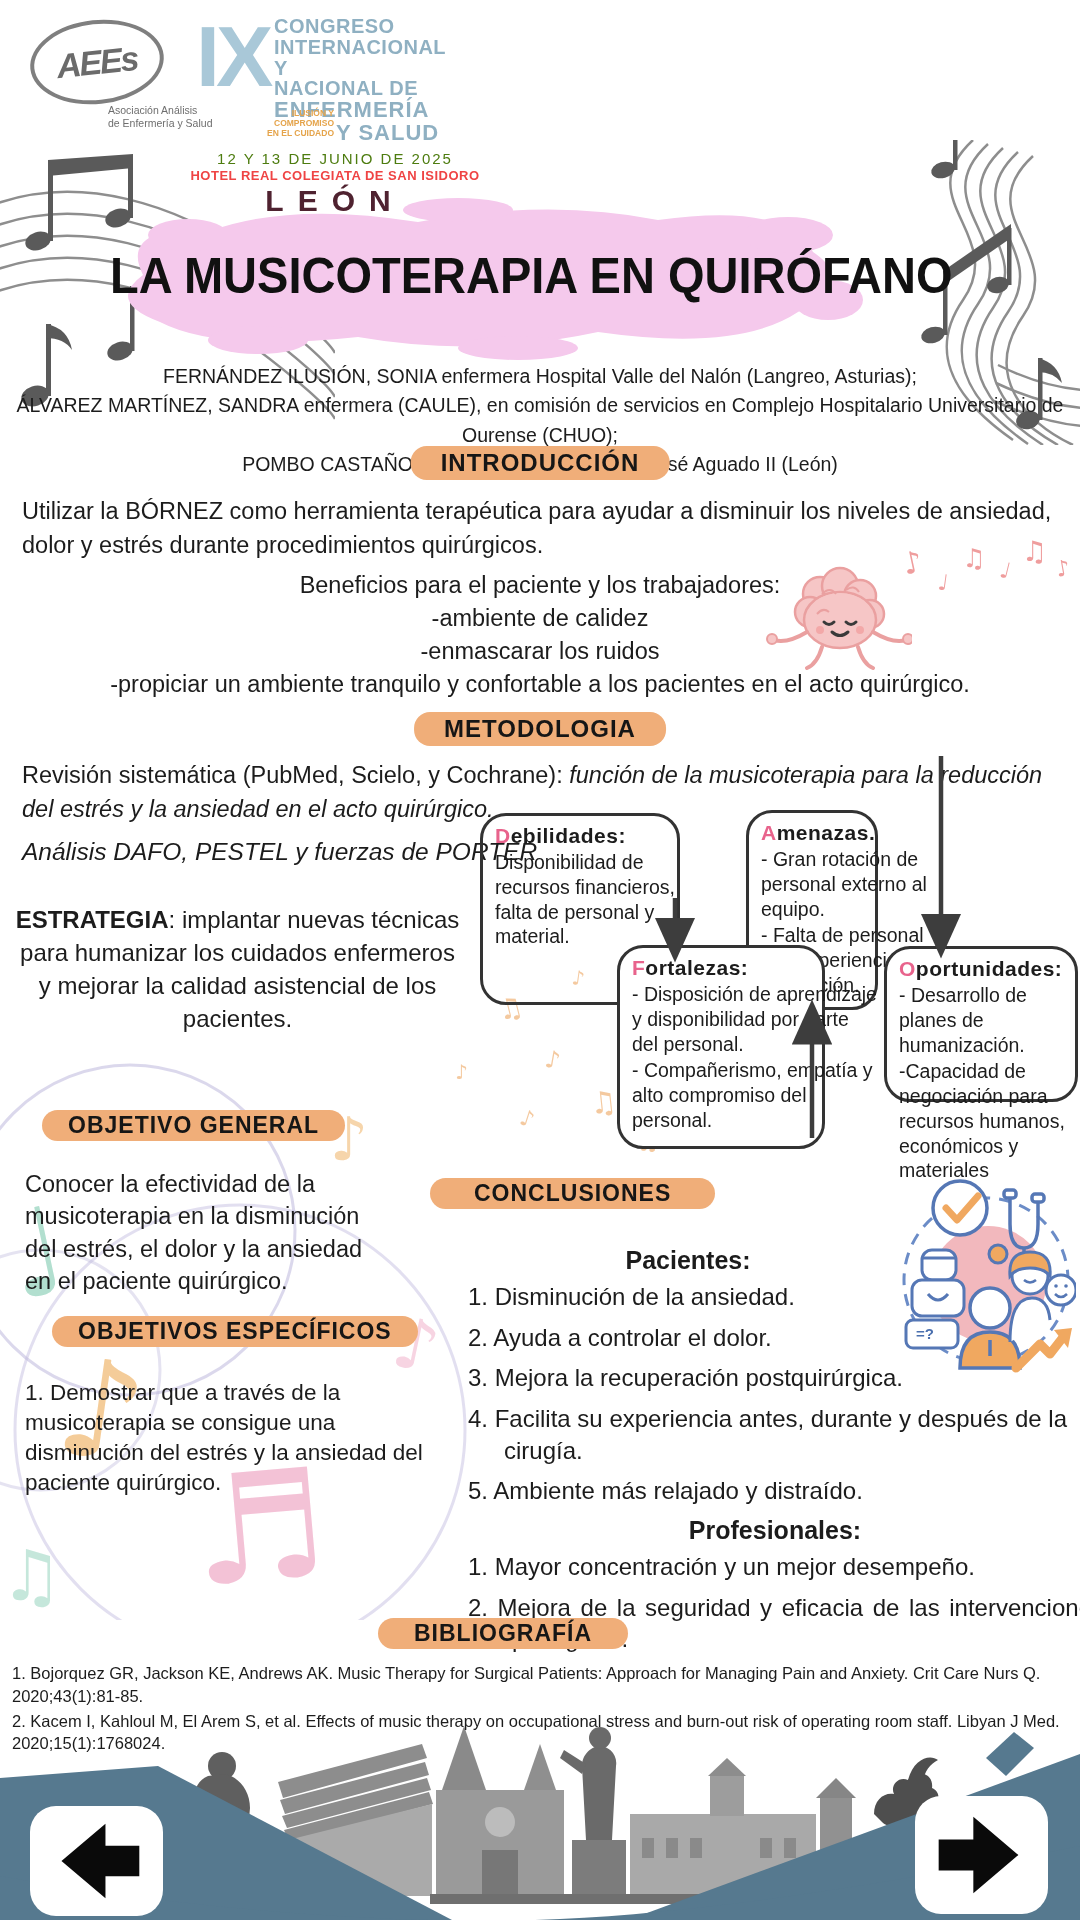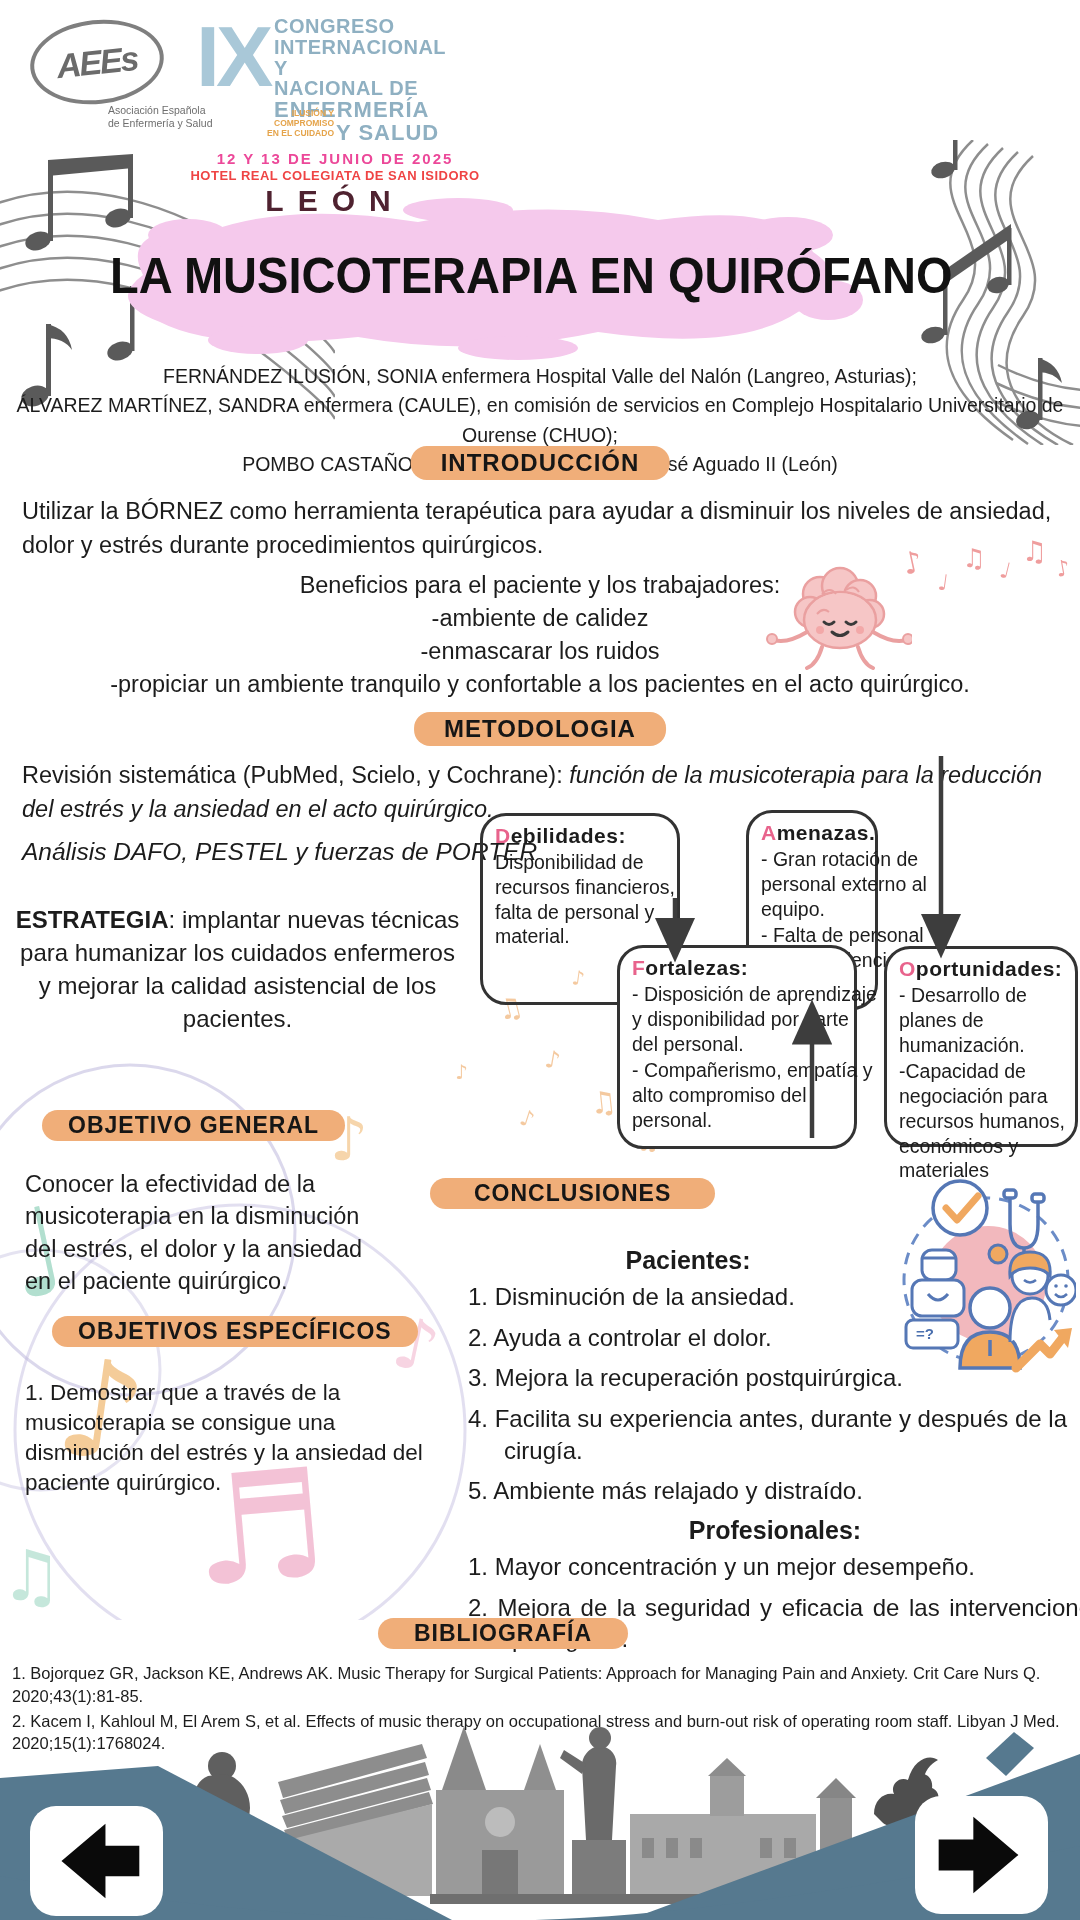--- a/index.html
+++ b/index.html
@@ -15,21 +15,21 @@
   .aees-text{font-size:34px;font-weight:bold;font-style:italic;color:#6b6b6b;letter-spacing:-2px;}
   .aees-caption{font-size:10.5px;color:#6e6e6e;line-height:1.25;}
   .ix-numeral{font-size:86px;font-weight:800;color:#a9c8d8;line-height:.9;letter-spacing:-4px;}
   .congress-lines{font-weight:800;color:#8fb0c2;line-height:1.04;letter-spacing:.5px;}
   .congress-lines .l1{font-size:20px;}
   .congress-lines .l2{font-size:20px;}
   .congress-lines .l3{font-size:20px;}
   .congress-lines .l4{font-size:22px;letter-spacing:1px;}
   .congress-lines .l5{font-size:22px;letter-spacing:1px;}
   .congress-tagline{font-size:8.5px;font-weight:bold;color:#e5a44b;line-height:1.2;text-align:right;}
-  .event-date{font-size:15px;font-weight:700;color:#ec4899;letter-spacing:2px;text-align:center;}
+  .event-date{font-size:15px;font-weight:400;color:#4d7c0f;letter-spacing:2px;text-align:center;}
   .event-venue{font-size:13px;font-weight:800;color:#ef4444;letter-spacing:.5px;text-align:center;}
   .event-city{font-size:30px;font-weight:800;color:#4f2230;letter-spacing:14px;text-align:center;}
   
   .poster-title{font-size:47px;font-weight:800;color:#111;text-align:center;
     letter-spacing:0px;transform:scale(1,1.06);white-space:nowrap;}
   
   .pill{display:inline-block;background:#f0ae79;border-radius:16px;padding:3px 30px;
     font-weight:800;font-size:24px;color:#161616;letter-spacing:1px;white-space:nowrap;}
   
   .body-par{font-size:23.5px;line-height:1.45;}
@@ -108,21 +108,21 @@
       <ellipse cx="65" cy="30" rx="12" ry="8" transform="rotate(-15 65 30)"></ellipse>
       <rect x="75" y="0" width="4.5" height="30"></rect>
     </g>
   </svg>
 
   <div class="abs" style="left:30px;top:20px;width:170px;height:115px;">
     <div class="aees-ellipse">
       <span class="aees-text">AEEs</span>
     </div>
     <div class="aees-caption abs" style="left:78px;top:84px;width:130px;">
-      <div>Asociación Española</div>
+      <div>Asociación Análisis</div>
       <div>de Enfermería y Salud</div>
     </div>
   </div>
 
   <div class="abs" style="left:196px;top:6px;width:260px;height:130px;">
     <div class="abs ix-numeral" style="left:0;top:12px;">IX</div>
     <div class="abs congress-lines" style="left:78px;top:10px;">
       <div class="l1">CONGRESO</div>
       <div class="l2">INTERNACIONAL Y</div>
       <div class="l3">NACIONAL DE</div>
@@ -230,27 +230,27 @@
     <div class="dafo-title"><span class="dafo-initial">D</span><span>ebilidades:</span></div>
     <div class="dafo-body" style="width:180px;">Disponibilidad de recursos financieros, falta de personal y material.</div>
   </div>
 
   <div class="abs dafo-box" style="left:746px;top:810px;width:132px;height:200px;">
     <div class="dafo-title"><span class="dafo-initial">A</span><span>menazas.</span></div>
     <div class="dafo-body" style="width:178px;">- Gran rotación de personal externo al equipo.</div>
     <div class="dafo-body" style="width:178px;">- Falta de personal con experiencia y motivación.</div>
   </div>
 
-  <div class="abs dafo-box" style="left:617px;top:945px;width:240px;height:204px;background:#fff;">
+  <div class="abs dafo-box" style="left:617px;top:945px;width:208px;height:204px;background:#fff;">
     <div class="dafo-title"><span class="dafo-initial">F</span><span>ortalezas:</span></div>
     <div class="dafo-body" style="width:245px;">- Disposición de aprendizaje y disponibilidad por parte del personal.</div>
     <div class="dafo-body" style="width:245px;">- Compañerismo, empatía y alto compromiso del personal.</div>
   </div>
 
-  <div class="abs dafo-box" style="left:884px;top:946px;width:194px;height:201px;background:#fff;">
+  <div class="abs dafo-box" style="left:884px;top:946px;width:194px;height:156px;background:#fff;">
     <div class="dafo-title"><span class="dafo-initial">O</span><span>portunidades:</span></div>
     <div class="dafo-body" style="width:188px;">- Desarrollo de planes de humanización.</div>
     <div class="dafo-body" style="width:188px;">-Capacidad de negociación para recursos humanos, económicos y materiales</div>
   </div>
 
   <svg class="abs deco" style="left:0;top:740px;" width="1080" height="420" viewBox="0 0 1080 420">
     <defs>
       <marker id="ah" markerWidth="10" markerHeight="9" refX="5" refY="4.5" orient="auto">
         <path d="M0,0 L10,4.5 L0,9 Z" fill="#3d3d3d"></path>
       </marker>

